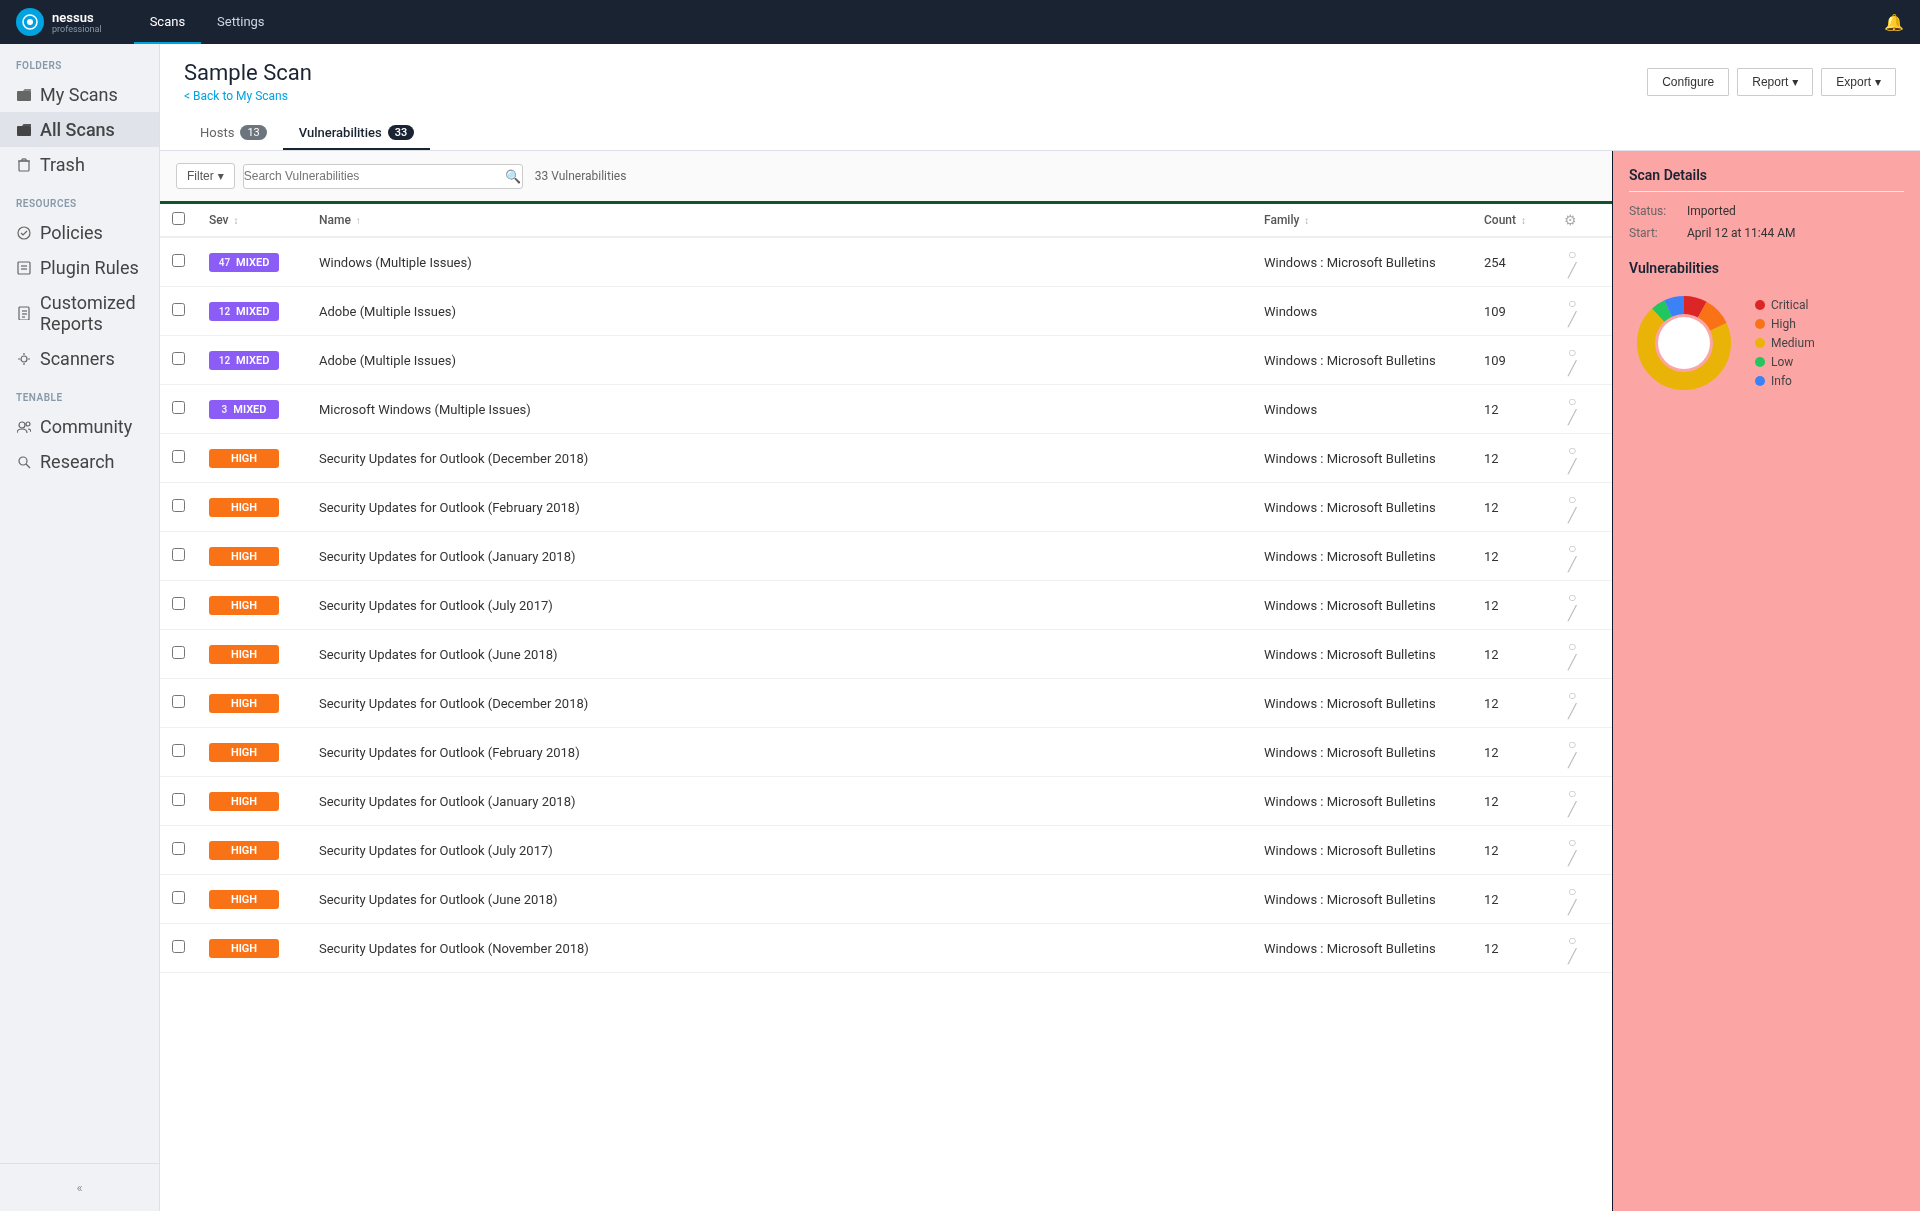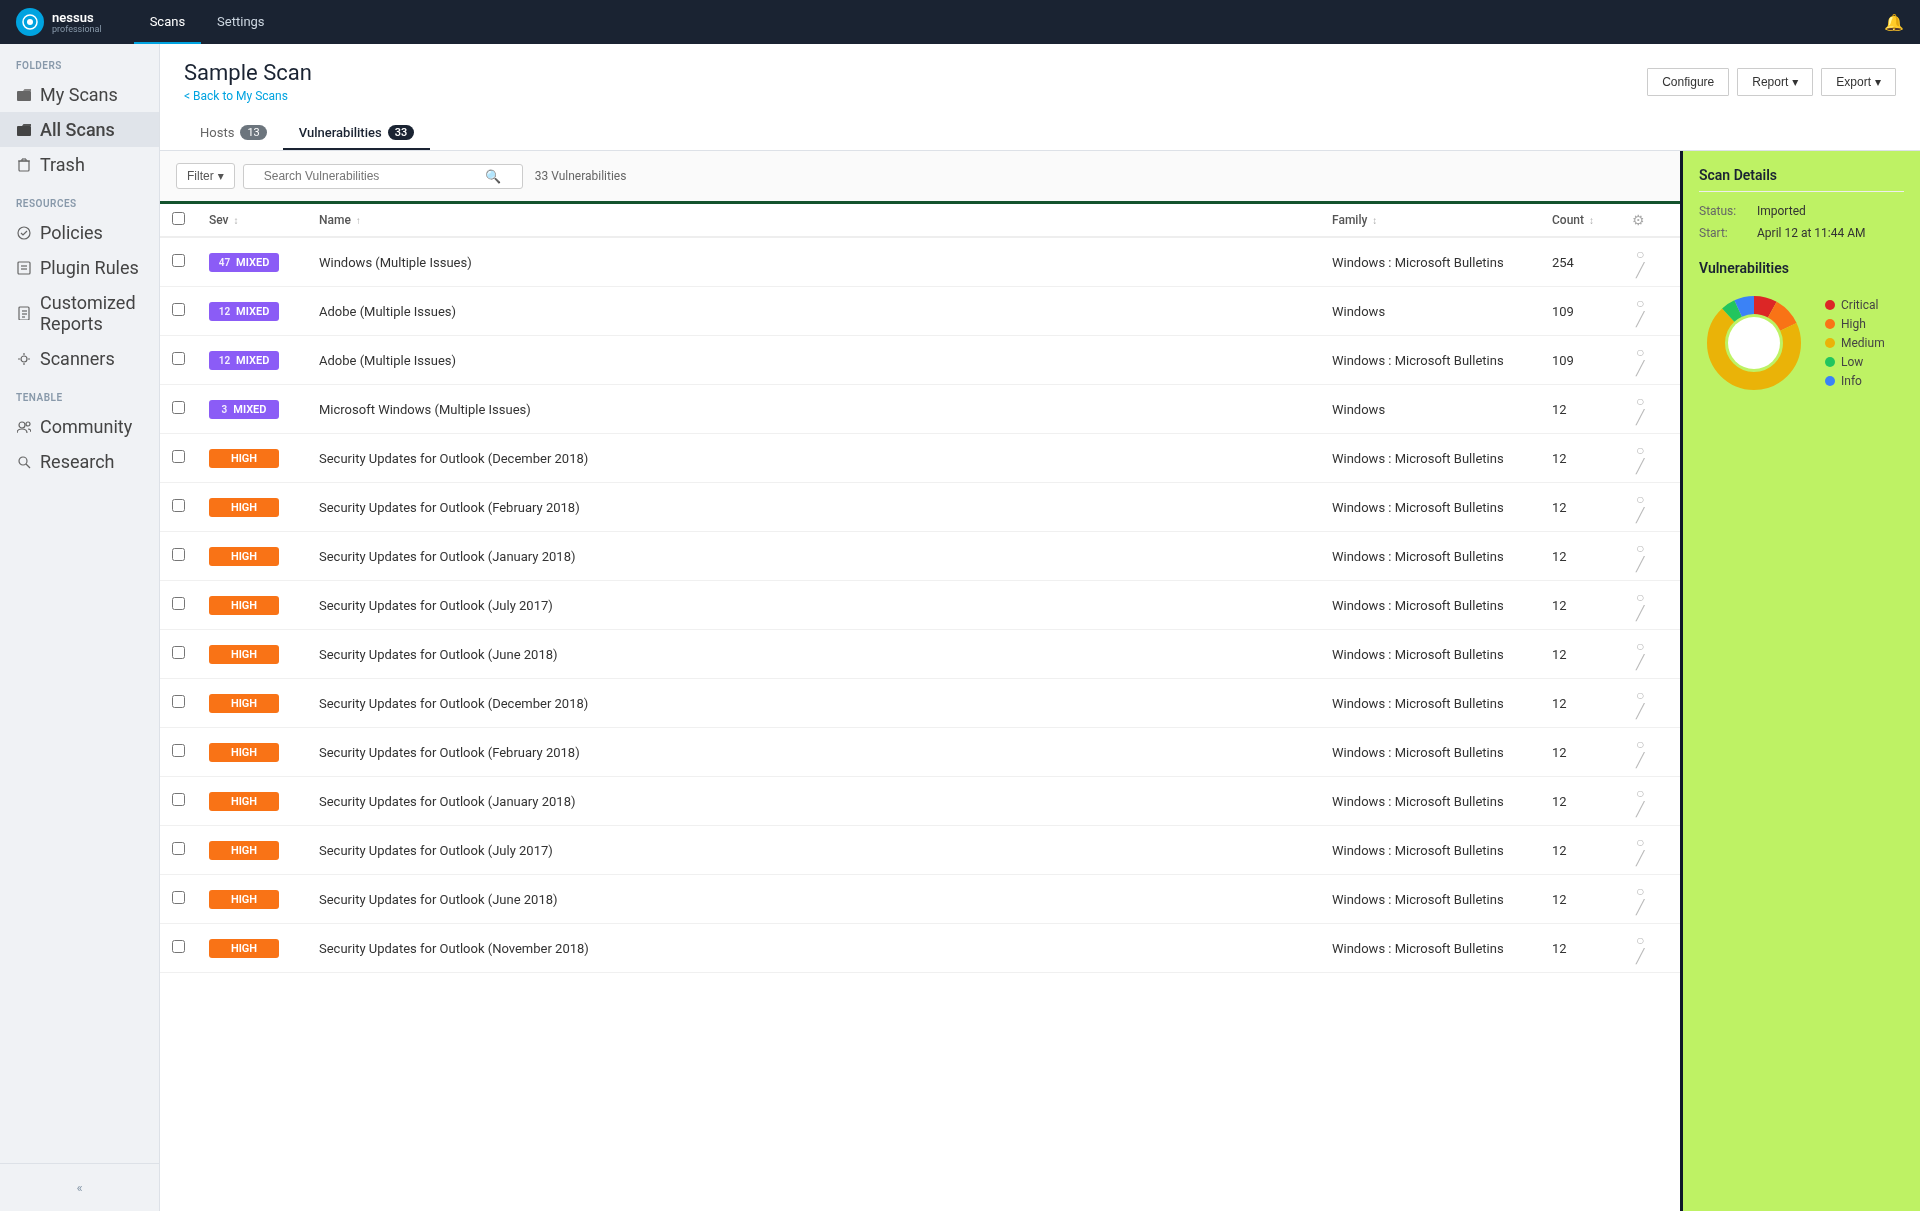--- a/index.html
+++ b/index.html
@@ -49,21 +49,21 @@
 
     
     .content-area { display: flex; flex: 1; overflow: hidden; }
 
     
     .table-section { flex: 1; overflow-y: auto; background: white; }
 
     
     .filter-bar { display: flex; align-items: center; gap: 8px; padding: 12px 16px; border-bottom: 3px solid #14532d; background: #fafafa; }
     .filter-btn { display: flex; align-items: center; gap: 4px; padding: 5px 10px; border: 1px solid #ccc; background: white; border-radius: 3px; cursor: pointer; font-size: 12px; color: #555; }
-    .search-box { display: flex; align-items: center; border: 1px solid #ccc; border-radius: 3px; padding: 4px 20px; background: white; gap: 16px; flex: 1; max-width: 280px; justify-content: flex-end; }
+    .search-box { display: flex; align-items: center; border: 1px solid #ccc; border-radius: 3px; padding: 4px 0; background: white; gap: 16px; flex: 1; max-width: 280px; justify-content: flex-end; }
     .search-box input { border: none; outline: none; font-size: 12px; width: 100%; color: #555; background: transparent; }
     .vuln-count { font-size: 12px; color: #666; margin-left: 4px; }
 
     
     .vuln-table { width: 100%; border-collapse: collapse; }
     .vuln-table th { padding: 8px 12px; text-align: left; font-size: 12px; font-weight: 500; color: #555; border-bottom: 2px solid #eee; background: white; position: sticky; top: 0; }
     .vuln-table th.sortable { cursor: pointer; }
     .vuln-table td { padding: 8px 12px; border-bottom: 1px solid #f0f0f0; font-size: 13px; vertical-align: middle; }
     .check-col { width: 30px; }
     .sev-col { width: 110px; }
@@ -72,21 +72,21 @@
     .family-col { width: 220px; }
 
     .severity-badge { display: inline-flex; align-items: center; gap: 4px; padding: 3px 8px; border-radius: 3px; font-size: 11px; font-weight: 600; color: white; min-width: 70px; justify-content: center; }
     .badge-mixed { background: #8b5cf6; }
     .badge-high { background: #f97316; }
     .badge-num { font-size: 10px; opacity: 0.9; margin-right: 2px; }
 
     .action-icon { color: #bbb; cursor: pointer; font-size: 14px; padding: 2px 4px; }
 
     
-    .right-panel { width: 240px; background: #bef264; border-left: 3px solid #0f172a; padding: 16px; overflow-y: auto; flex-shrink: 0; }
+    .right-panel { width: 308px; background: #fca5a5; border-left: 1px solid #0f172a; padding: 16px; overflow-y: auto; flex-shrink: 0; }
     .panel-section-title { font-size: 14px; font-weight: 600; color: #1a2332; margin-bottom: 12px; padding-bottom: 8px; border-bottom: 1px solid #eee; }
     .detail-row { display: flex; gap: 8px; margin-bottom: 8px; font-size: 12px; }
     .detail-label { color: #666; width: 50px; flex-shrink: 0; }
     .detail-value { color: #333; }
 
     .vuln-section-title { font-size: 14px; font-weight: 600; color: #1a2332; margin-top: 20px; margin-bottom: 12px; }
 
     
     .chart-container { display: flex; align-items: center; gap: 16px; }
     .donut-svg { width: 110px; height: 110px; flex-shrink: 0; }

